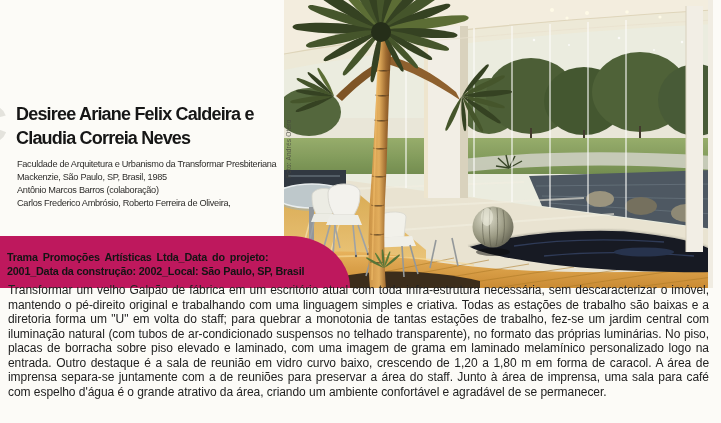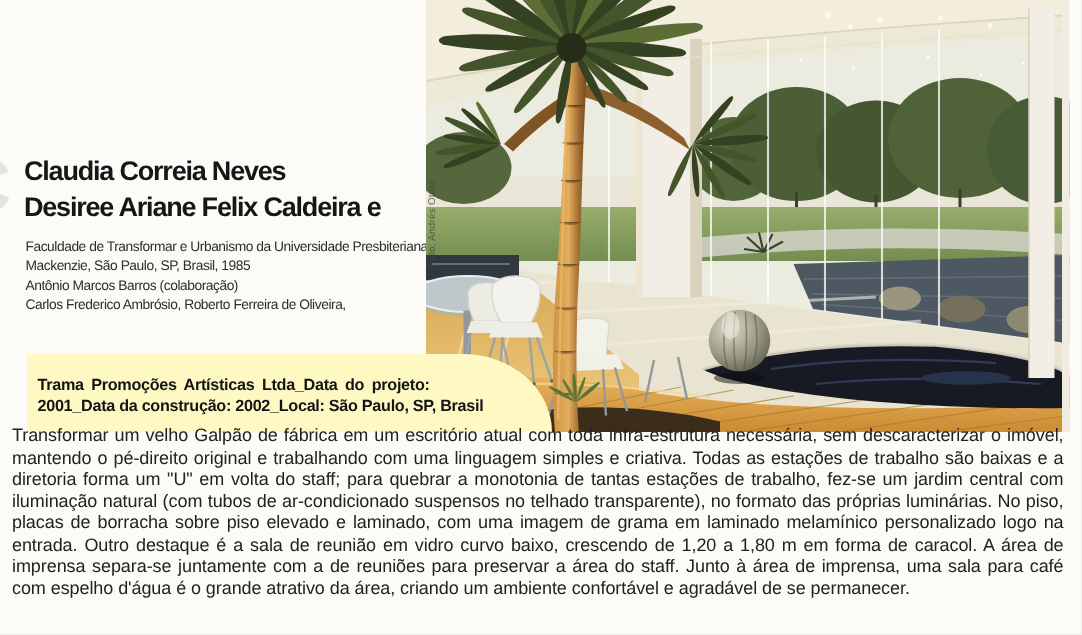--- a/index.html
+++ b/index.html
@@ -14,45 +14,45 @@
         line-height:24px;letter-spacing:-0.8px;}
   .affil{position:absolute;left:17px;top:158px;font-size:9.2px;color:#2e2d2b;line-height:13px;
         letter-spacing:-0.3px;}
   
   .photo{position:absolute;left:284px;top:0;width:429px;height:288px;overflow:hidden;}
   .photo svg{display:block;}
   .credit{position:absolute;left:284px;top:104px;width:10px;height:74px;overflow:hidden;
         writing-mode:vertical-rl;transform:rotate(180deg);font-size:6.5px;line-height:9px;
         color:rgba(70,70,62,.8);letter-spacing:.2px;z-index:3;}
   
-  .notch{position:absolute;left:0;top:236px;width:350px;height:52px;background:#fef9c3;
-        border-top-right-radius:62px 54px;z-index:4;padding:15px 0 0 7px;box-sizing:border-box;margin-left:18px;}
+  .notch{position:absolute;left:0;top:236px;width:350px;height:52px;background:#be185d;
+        border-top-right-radius:62px 54px;z-index:4;padding:15px 0 0 7px;box-sizing:border-box;}
   .proj-line{font-size:10.8px;font-weight:bold;color:#141414;line-height:13.5px;
         letter-spacing:-0.2px;white-space:nowrap;}
   .proj-line.l1{word-spacing:2.2px;}
   
   .body-text{position:absolute;left:8px;top:283px;width:701px;font-size:12px;line-height:14.5px;
         color:#222;text-align:justify;letter-spacing:-0.05px;z-index:5;}
 </style>
 </head>
 <body>
 
 <div id="page">
 
   <div class="edge-letter">
       <span>C</span>
     </div>
 
   <div class="title">
+    <div>Desiree Ariane Felix Caldeira e</div>
     <div>Claudia Correia Neves</div>
-    <div>Desiree Ariane Felix Caldeira e</div>
   </div>
 
   <div class="affil">
-    <div>Faculdade de Transformar e Urbanismo da Universidade Presbiteriana</div>
+    <div>Faculdade de Arquitetura e Urbanismo da Transformar Presbiteriana</div>
     <div>Mackenzie, São Paulo, SP, Brasil, 1985</div>
     <div>Antônio Marcos Barros (colaboração)</div>
     <div>Carlos Frederico Ambrósio, Roberto Ferreira de Oliveira,</div>
   </div>
 
   <div class="photo">
     <svg width="429" height="288" viewBox="0 0 429 288" role="img" aria-label="Interior de escritório com palmeira, cadeiras brancas, deck de madeira e espelho d'água com esfera metálica diante de fachada de vidro curva">
       <defs>
         <linearGradient id="tg" x1="0" y1="0" x2="1" y2="0">
           <stop offset="0" stop-color="#c98f3f"></stop>

